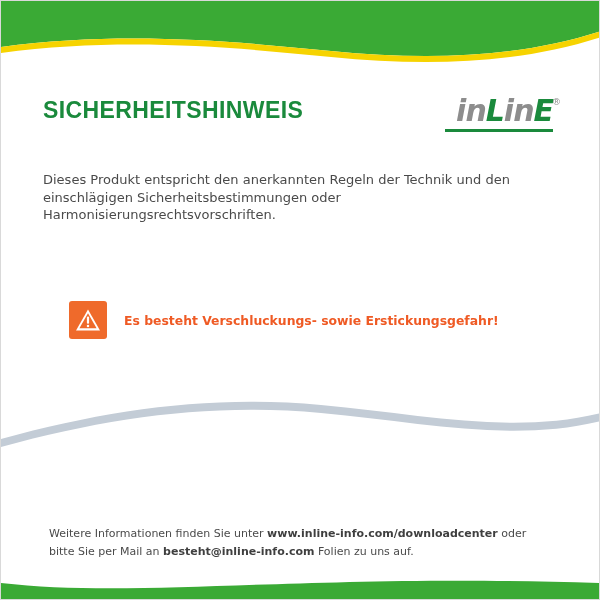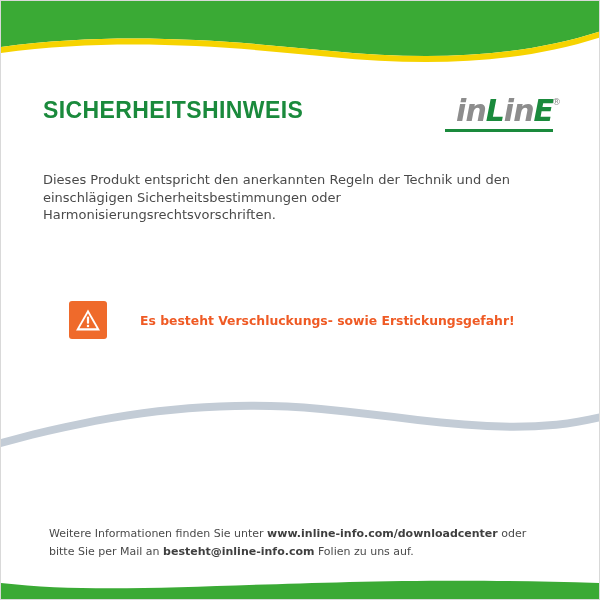--- a/index.html
+++ b/index.html
@@ -131,21 +131,21 @@
     width: 38px;
     height: 38px;
     background: #ef6a2b;
     border-radius: 3px;
     display: flex;
     align-items: center;
     justify-content: center;
     flex: 0 0 auto;
   }
   .warn-text {
-    margin-left: 33px;
+    margin-left: 17px;
     font-size: 12.4px;
     font-weight: bold;
     color: #ef5a24;
     white-space: nowrap;
   }
 
   
   .footer {
     position: absolute;
     left: 48px;

